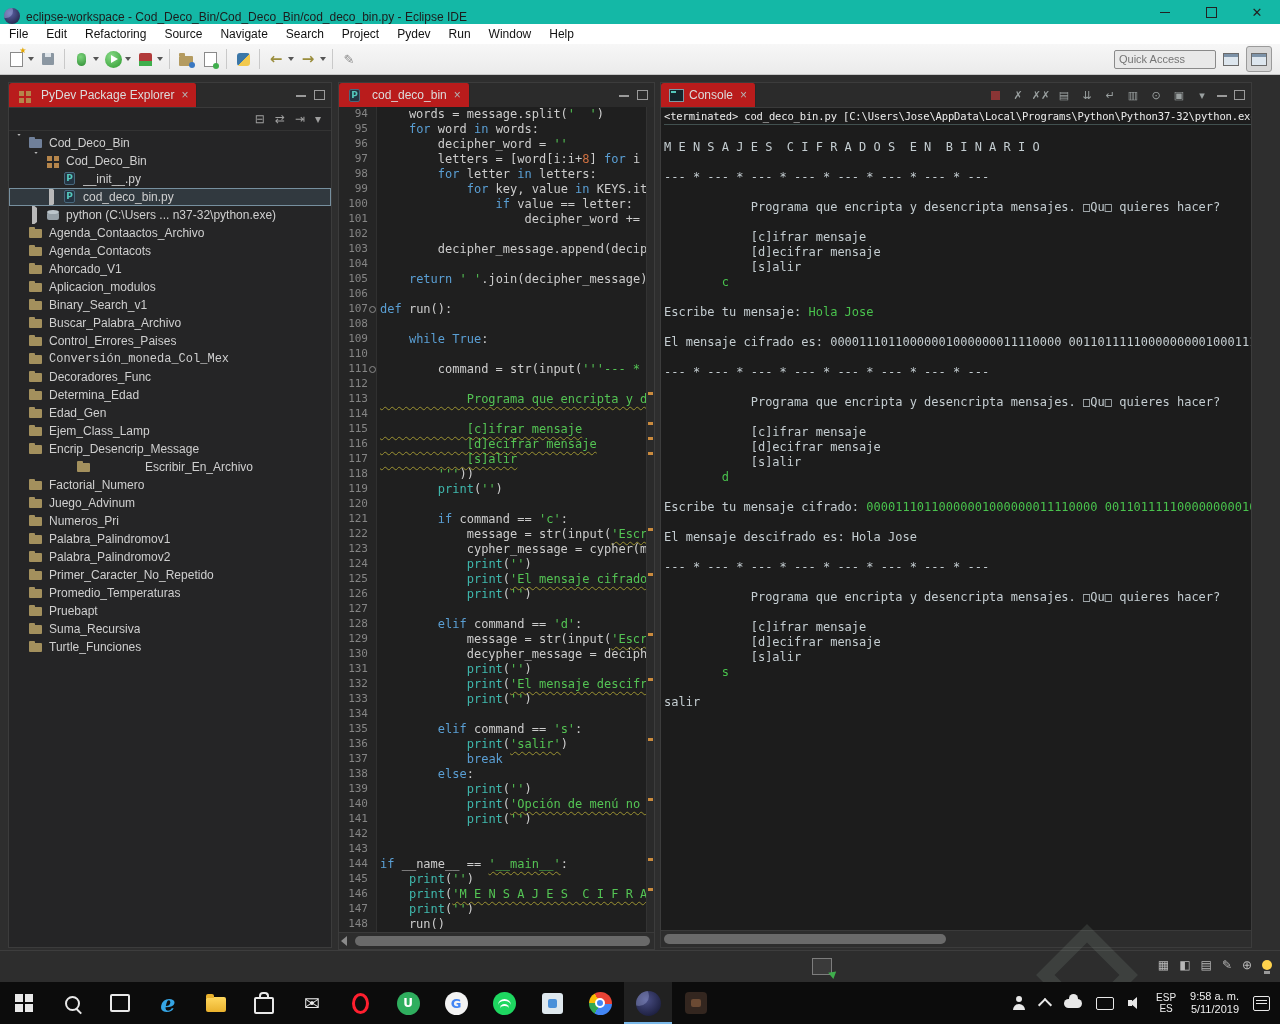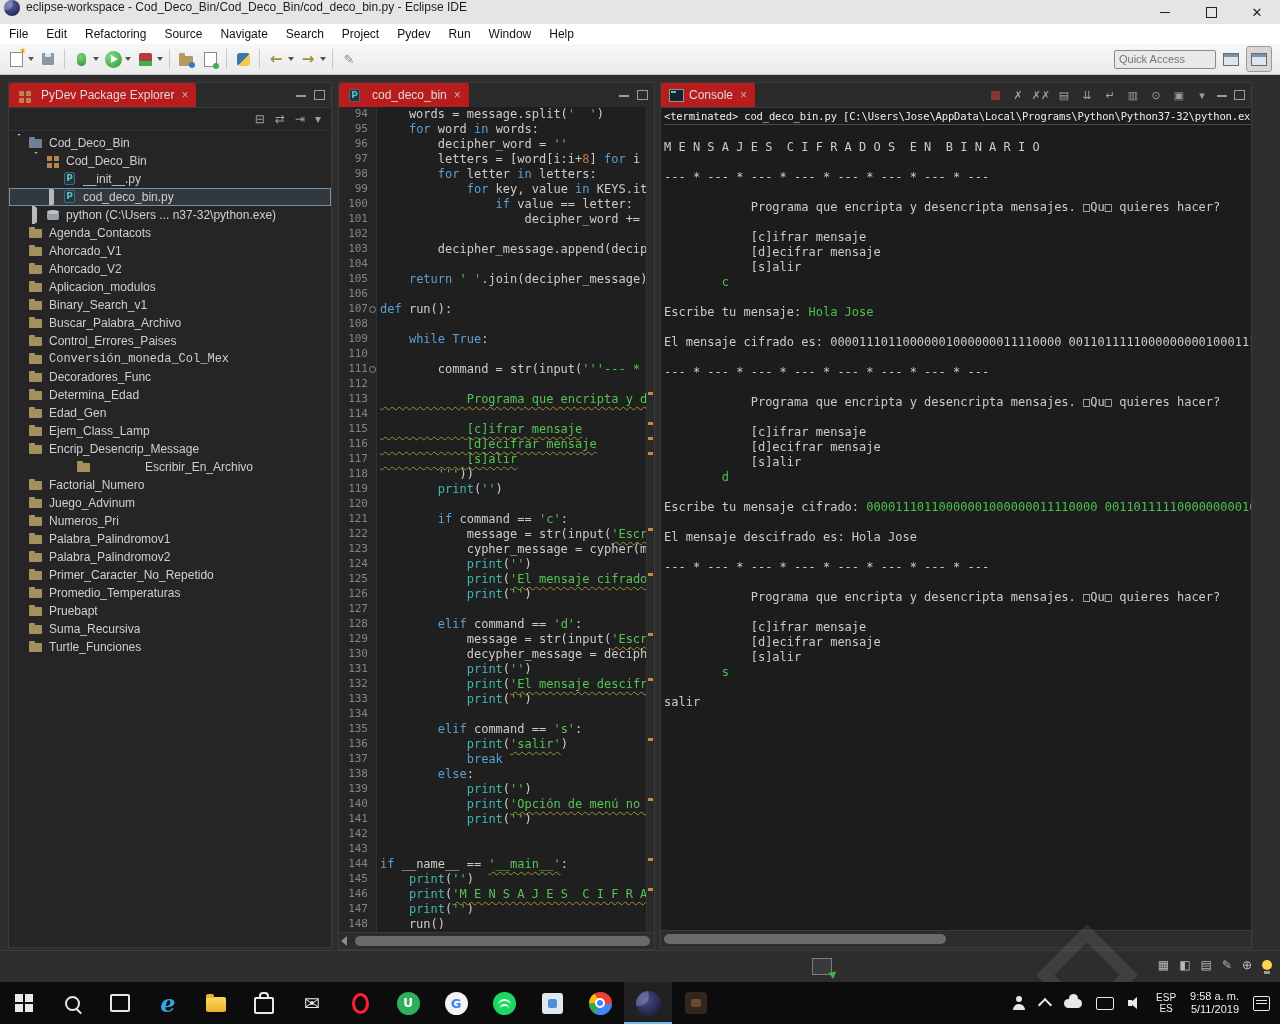--- a/index.html
+++ b/index.html
@@ -1,19 +1,19 @@
 <!DOCTYPE html>
 <html><head>
 <meta charset="utf-8">
 <style>
   html,body{margin:0;padding:0}
   body{width:1280px;height:1024px;position:relative;background:#2e2e2e;font-family:"Liberation Sans",sans-serif;overflow:hidden}
 
   
-  .titlebar{position:absolute;left:0;top:0;width:1280px;height:24px;background:#e5e5e5;display:flex;align-items:flex-start;z-index:20}
+  .titlebar{position:absolute;left:0;top:0;width:1280px;height:24px;background:#14b8a6;display:flex;align-items:flex-end;z-index:20}
   .app-ico{width:16px;height:16px;border-radius:50%;background:radial-gradient(circle at 38% 32%,#5d64a8,#181a38);margin:0 6px 0 4px;position:relative;overflow:hidden}
   .app-ico::before{content:"";position:absolute;left:-5px;top:-4px;width:14px;height:14px;border-radius:50%;background:rgba(200,210,255,.35)}
   .title-text{font-size:12px;color:#1c1c1c;white-space:nowrap}
   .win-ctrls{margin-left:auto;display:flex;height:24px}
   .wbtn{width:46px;height:24px;display:flex;align-items:center;justify-content:center;color:#222}
   .wbtn .bar{width:10px;height:1px;background:#222}
   .wbtn .box{width:9px;height:9px;border:1px solid #222}
   .wbtn.close{font-size:13px}
 
   .menubar{position:absolute;left:0;top:24px;width:1280px;height:20px;background:#fff;display:flex;align-items:center;font-size:12px;color:#111;z-index:20}
@@ -298,31 +298,31 @@
         <span class="tree-label">cod_deco_bin.py</span>
       </div>
       <div class="tree-row" style="padding-left: 23px;">
         <span class="arrow"><span class="tri-closed"></span></span>
         <span class="ti ti-interp"></span>
         <span class="tree-label">python (C:\Users ... n37-32\python.exe)</span>
       </div>
       <div class="tree-row" style="padding-left: 6px;">
         <span class="arrow"></span>
         <span class="ti ti-cproject"></span>
+        <span class="tree-label">Agenda_Contaactos_Archivo</span>
+      </div>
+      <div class="tree-row" style="padding-left: 6px;">
+        <span class="arrow"></span>
+        <span class="ti ti-cproject"></span>
         <span class="tree-label">Agenda_Contacots</span>
       </div>
       <div class="tree-row" style="padding-left: 6px; text-align: right;">
         <span class="arrow"></span>
         <span class="ti ti-cproject"></span>
         <span class="tree-label">Ahorcado_V1</span>
-      </div>
-      <div class="tree-row" style="padding-left: 6px;">
-        <span class="arrow"></span>
-        <span class="ti ti-cproject"></span>
-        <span class="tree-label">Ahorcado_V2</span>
       </div>
       <div class="tree-row" style="padding-left: 6px;">
         <span class="arrow"></span>
         <span class="ti ti-cproject"></span>
         <span class="tree-label">Aplicacion_modulos</span>
       </div>
       <div class="tree-row" style="padding-left: 6px;">
         <span class="arrow"></span>
         <span class="ti ti-cproject"></span>
         <span class="tree-label">Binary_Search_v1</span>

